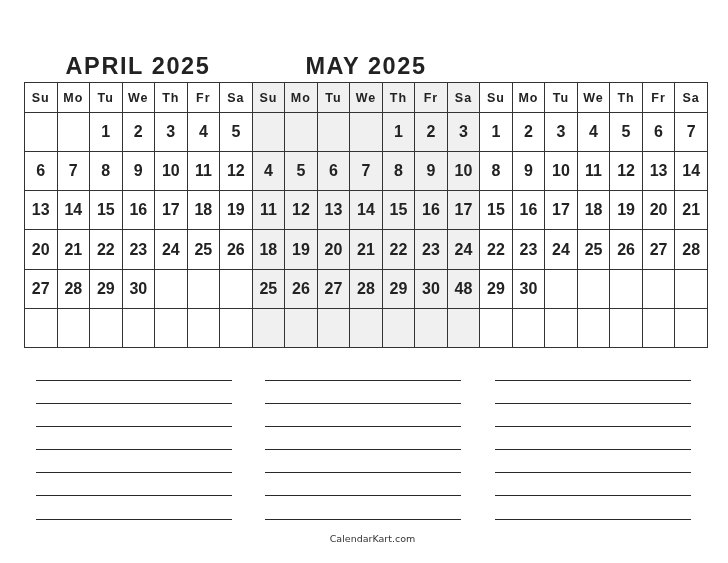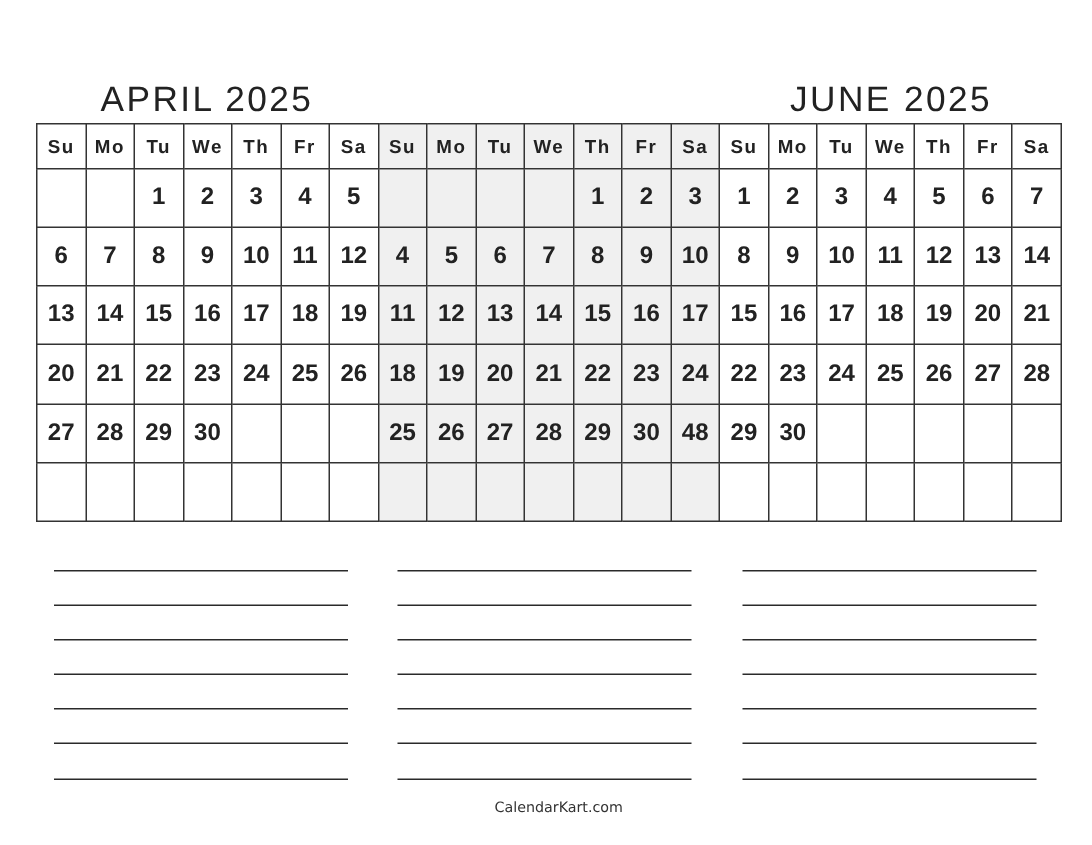--- a/index.html
+++ b/index.html
@@ -20,21 +20,21 @@
       top: 52px;
       left: 24px;
       width: 684px;
       height: 30px;
     }
     .month-title {
       position: absolute;
       top: 0;
       width: 228px;
       text-align: center;
-      font-weight: normal;
+      font-weight: bold;
       font-size: 23.5px;
       letter-spacing: 1.6px;
       color: #222222;
       line-height: 28px;
     }
     .grid {
       position: absolute;
       top: 82px;
       left: 24px;
       width: 684px;
@@ -90,21 +90,21 @@
       font-size: 9.5px;
       color: #333333;
       font-family: "DejaVu Sans", sans-serif;
     }
   </style>
 </head>
 <body>
 
 <div class="titles">
   <div class="month-title" style="left:0;">APRIL 2025</div>
-  <div class="month-title" style="left:456px;">JUNE 2025</div>
+  <div class="month-title" style="left:228px;">MAY 2025</div>
 </div>
 
 <table class="grid">
   <thead>
     <tr id="header-row">
         <th>Su</th>
         <th>Mo</th>
         <th>Tu</th>
         <th>We</th>
         <th>Th</th>

